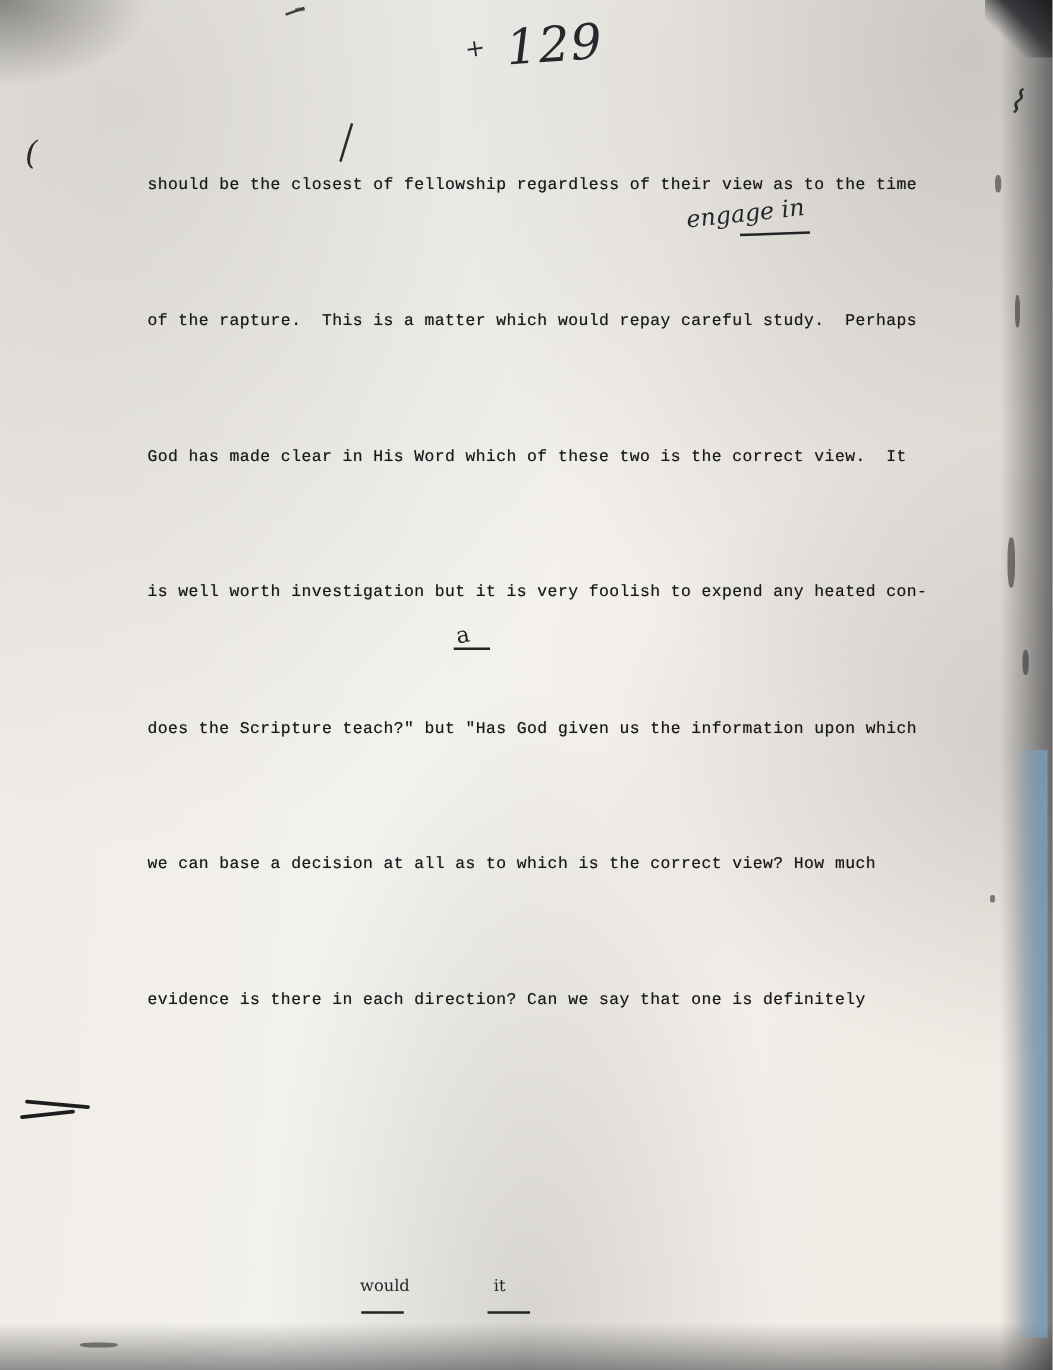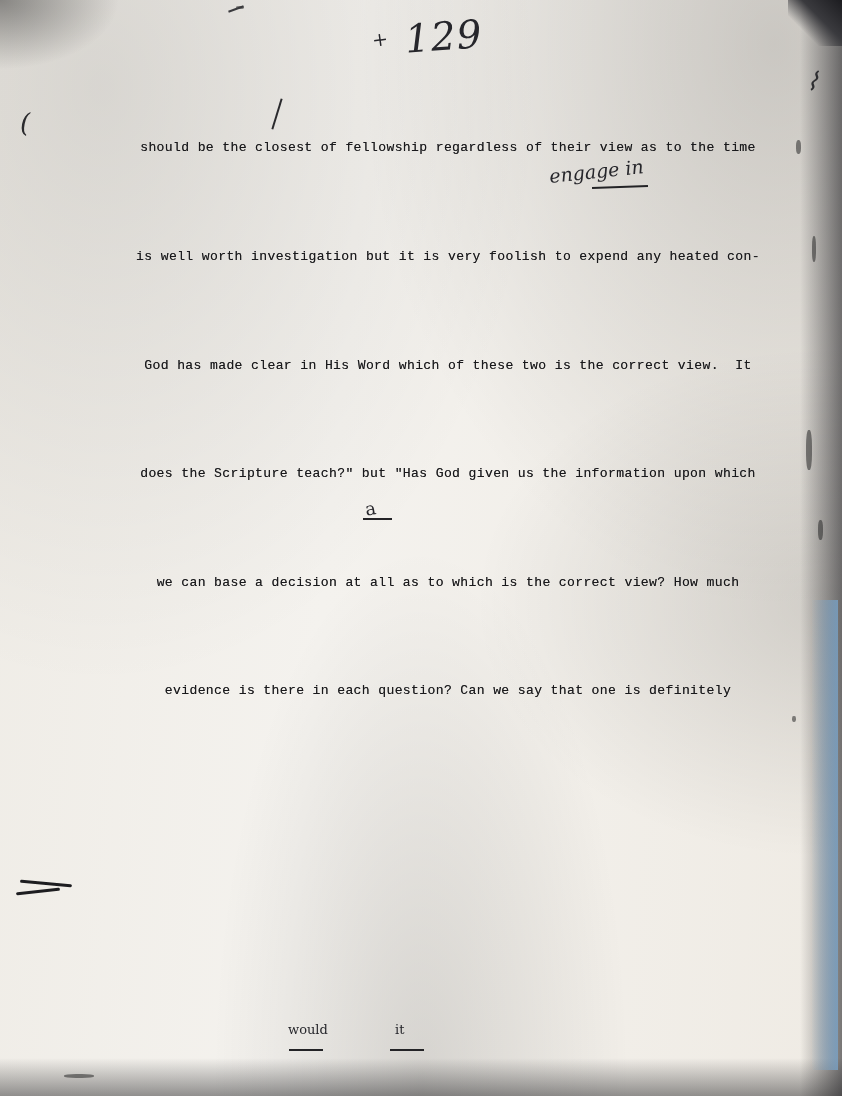--- a/index.html
+++ b/index.html
@@ -87,21 +87,20 @@
     color: #19191c;
     font-size: 13.1px;
     letter-spacing: 0.35px;
     line-height: 36.2px;
     white-space: pre-wrap;
   }
   .typed .line {
     display: block;
     height: 36.2px;
     text-shadow: 0 0 0.6px rgba(0,0,0,0.55);
-    text-align: center;
   }
 
   
   .hand {
     position: absolute;
     z-index: 6;
     font-family: "DejaVu Serif", serif;
     font-style: italic;
     color: #26262b;
     pointer-events: none;
@@ -257,25 +256,26 @@
 
   <div id="mark-top-tick"></div>
   <div id="mark-right-caret" class="hand">⌇</div>
   <div id="mark-left-paren" class="hand">(</div>
 
   <div id="page-number-cross" class="hand">+</div>
   <div id="page-number" class="hand">129</div>
 
   <div class="typed">
     <span class="line">should be the closest of fellowship regardless of their view as to the time</span>
+    <span class="line">of the rapture.  This is a matter which would repay careful study.  Perhaps</span>
+    <span class="line">God has made clear in His Word which of these two is the correct view.  It</span>
     <span class="line">is well worth investigation but it is very foolish to expend any heated con-</span>
-    <span class="line">God has made clear in His Word which of these two is the correct view.  It</span>
     <span class="line">does the Scripture teach?" but "Has God given us the information upon which</span>
     <span class="line">we can base a decision at all as to which is the correct view? How much</span>
-    <span class="line">evidence is there in each question? Can we say that one is definitely</span>
+    <span class="line">evidence is there in each direction? Can we say that one is definitely</span>
     
     
     
     
     
     
     
     
     
     

